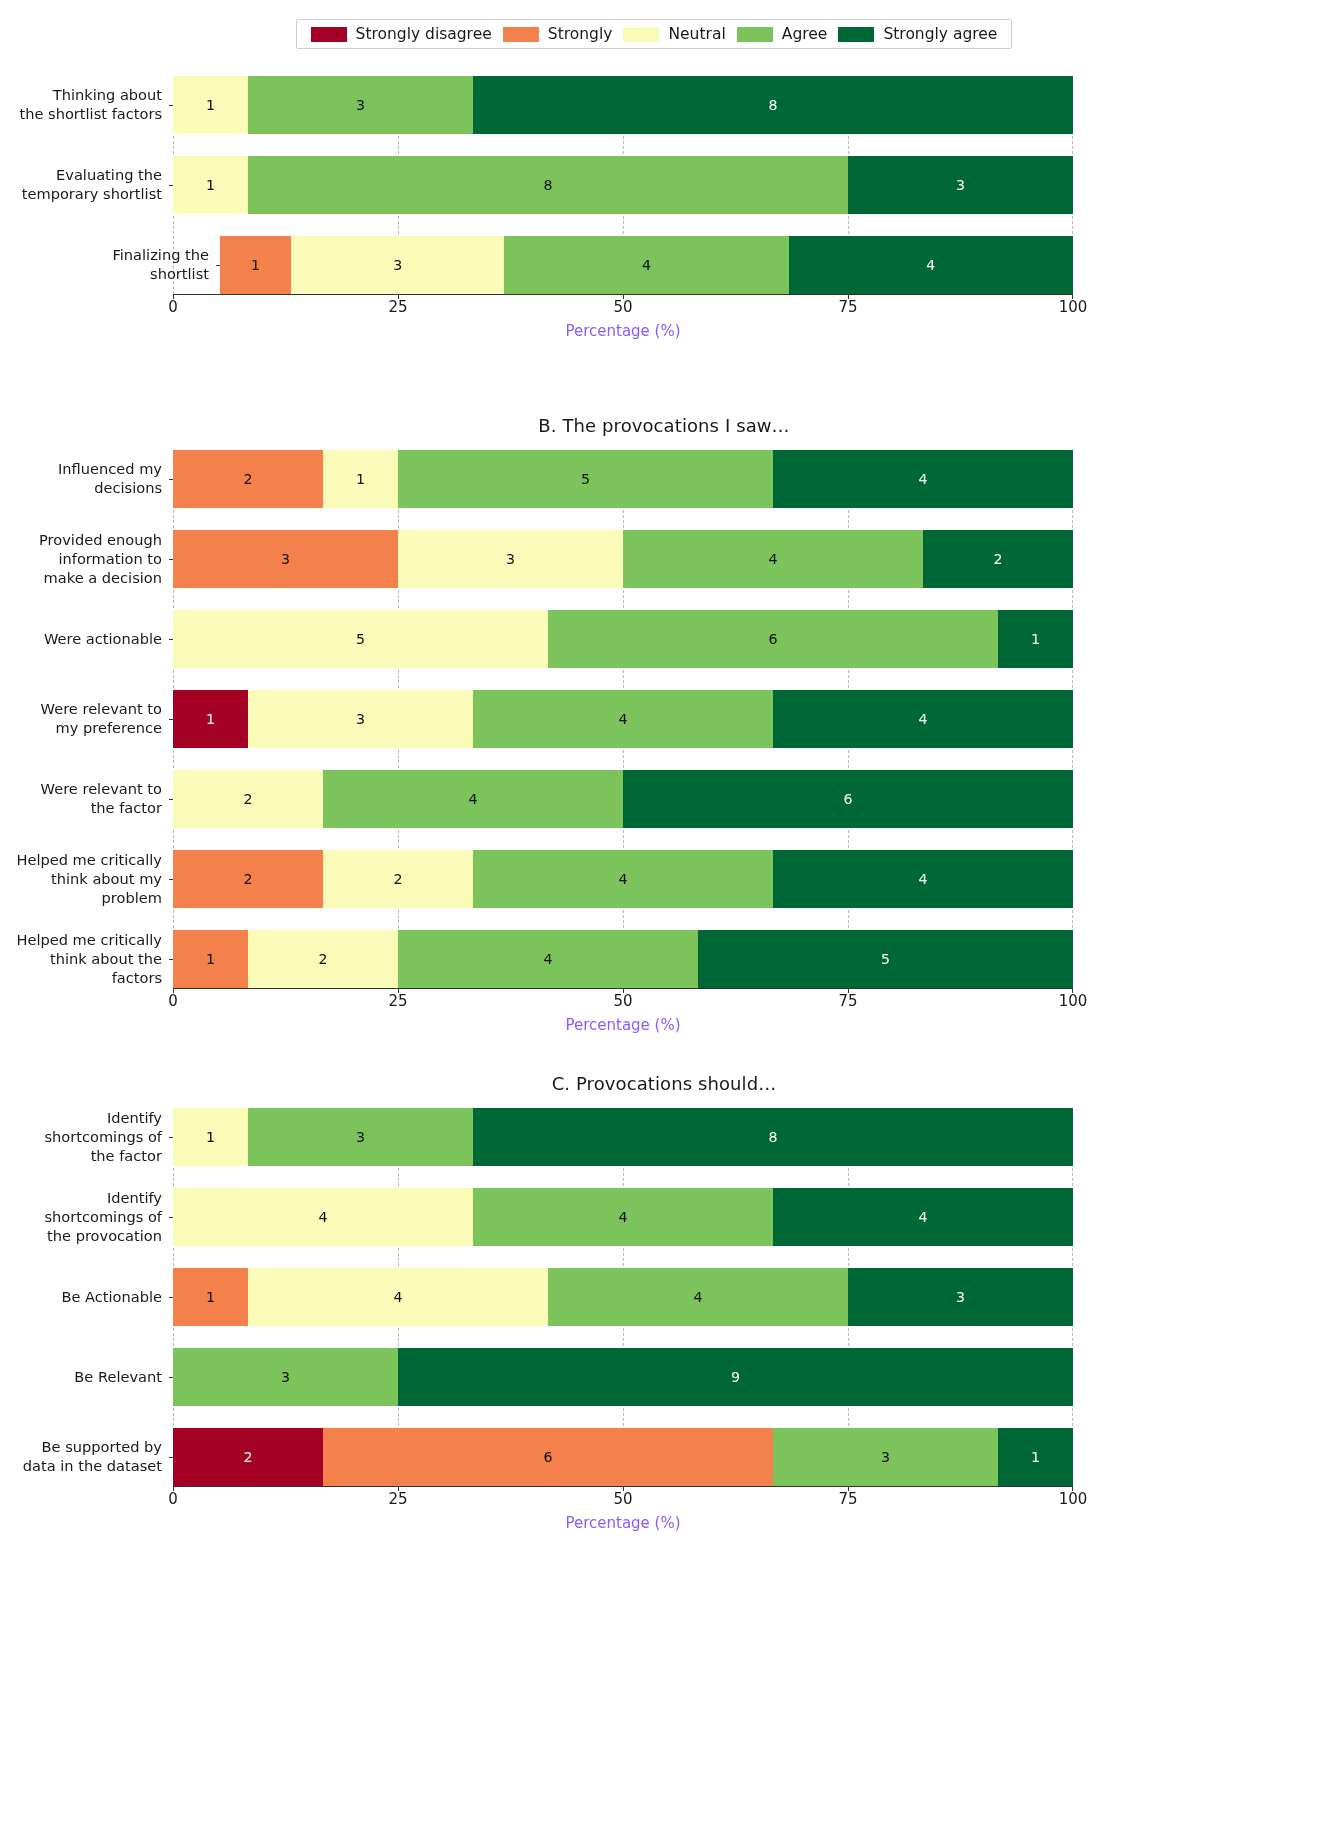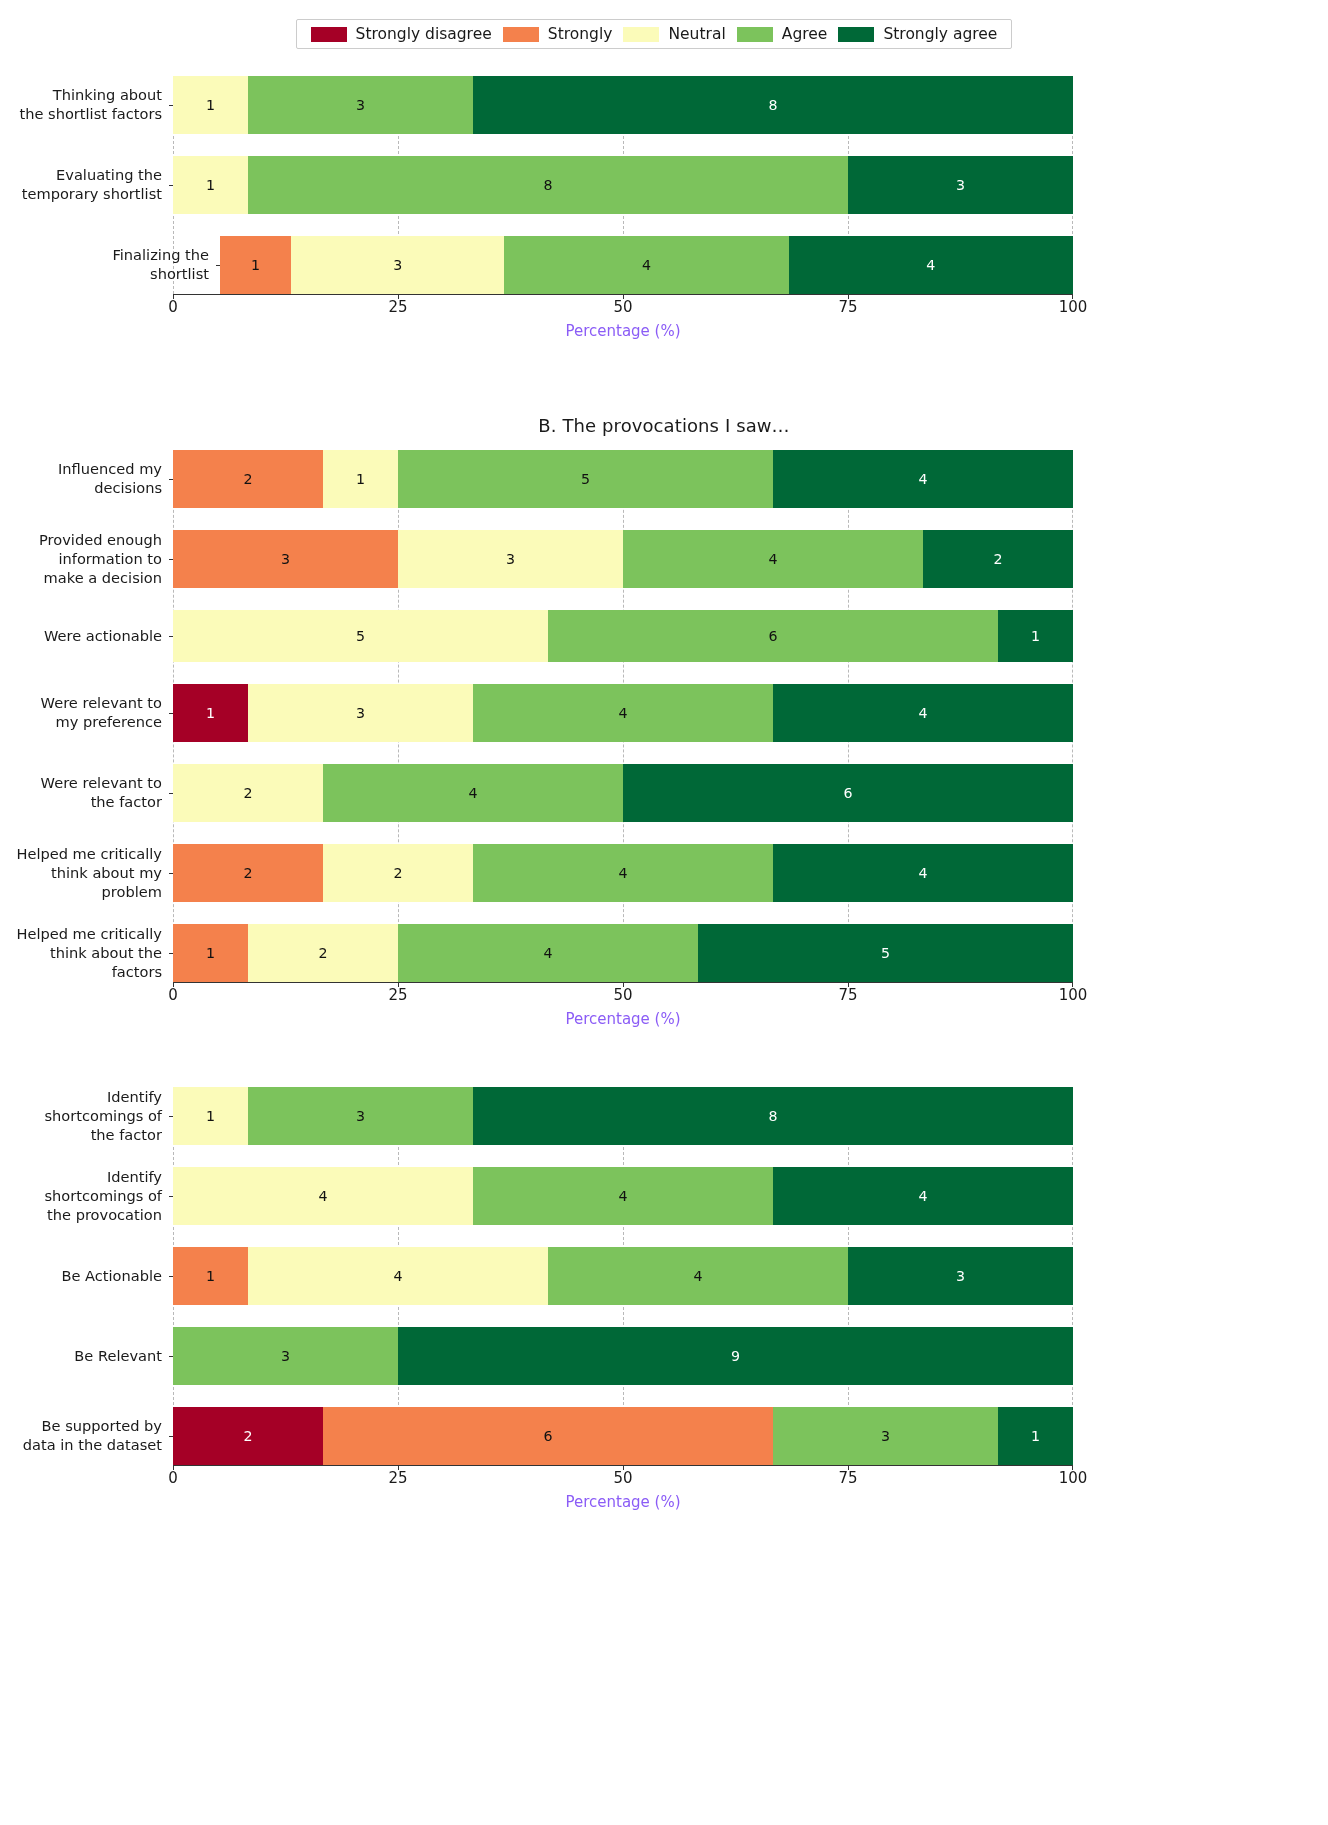--- a/index.html
+++ b/index.html
@@ -235,21 +235,21 @@
                 <span>3</span>
               </div>
               <div class="seg dark-text" style="background: rgb(124, 195, 92); width: 33.3333%;">
                 <span>4</span>
               </div>
               <div class="seg light-text" style="background: rgb(0, 104, 55); width: 16.6667%;">
                 <span>2</span>
               </div>
             </div>
           </div>
-          <div class="row" style="height: 52px; margin-bottom: 22px;">
+          <div class="row" style="height: 58px; margin-bottom: 22px;">
             <div class="row-label">Were actionable</div>
             <span class="tickmark"></span>
             <div class="bar">
               <div class="seg dark-text" style="background: rgb(251, 251, 185); width: 41.6667%;">
                 <span>5</span>
               </div>
               <div class="seg dark-text" style="background: rgb(124, 195, 92); width: 50%;">
                 <span>6</span>
               </div>
               <div class="seg light-text" style="background: rgb(0, 104, 55); width: 8.33333%;">
@@ -344,20 +344,21 @@
       <div class="axis-ticklabels">
         <span class="axis-ticklabel" style="left: 0%;">0</span>
         <span class="axis-ticklabel" style="left: 25%;">25</span>
         <span class="axis-ticklabel" style="left: 50%;">50</span>
         <span class="axis-ticklabel" style="left: 75%;">75</span>
         <span class="axis-ticklabel" style="left: 100%;">100</span>
       </div>
       <div class="axis-title">Percentage (%)</div>
     </div>
   <div class="panel" id="panel-C" style="top: 1073px;">
+      <div class="panel-title">C. Provocations should…</div>
       <div class="plot-wrap">
         <div class="gridlines" style="left: 173px; right: 255px;">
           <div class="gridline" style="left: 0px;"></div>
           <div class="gridline" style="left: 25%;"></div>
           <div class="gridline" style="left: 50%;"></div>
           <div class="gridline" style="left: 75%;"></div>
           <div class="gridline" style="left: calc(100% - 1px);"></div>
         </div>
         <div class="rows">
           <div class="row" style="height: 58px; margin-bottom: 22px;">

